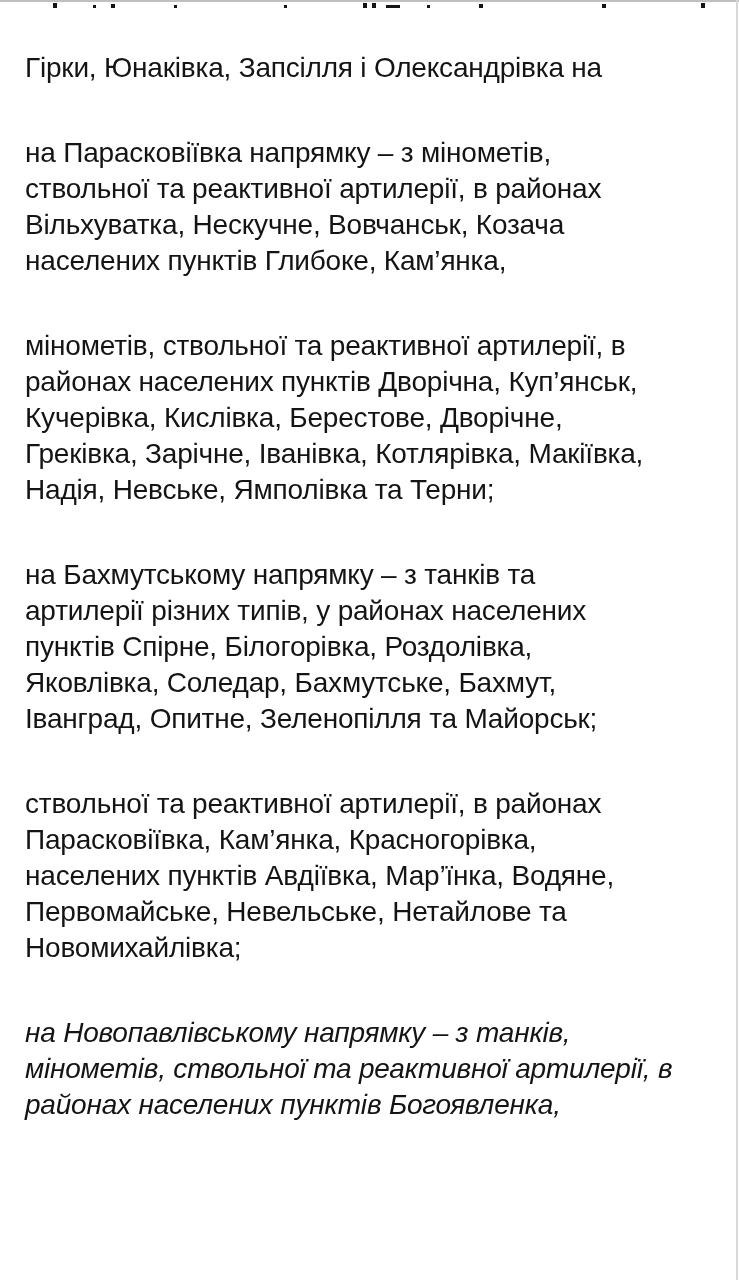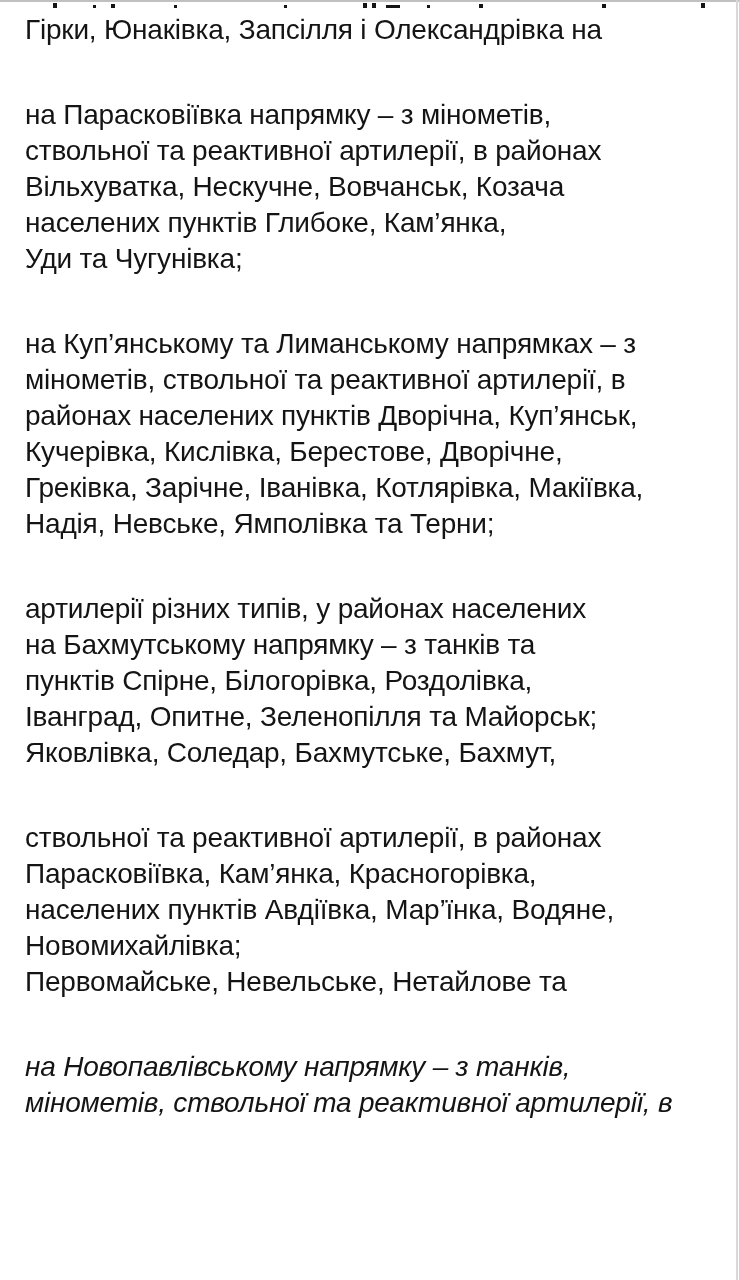--- a/index.html
+++ b/index.html
@@ -55,21 +55,21 @@
     position: absolute;
     top: 12px;
     left: 0;
     right: 0;
     padding: 0 28px 0 25px;
     color: var(--text);
     font-size: 28px;
     line-height: 36px;
     letter-spacing: -0.2px;
   }
-  .paragraph { margin-bottom: 49px; }
+  .paragraph { margin-bottom: 49px; margin-top: 38px; }
   .paragraph:last-child { margin-bottom: 0; font-style: italic; }
   .line { white-space: nowrap; }
 </style>
 </head>
 <body>
 
 <div class="page">
   <div class="top-divider"></div>
   <div class="fragments-layer">
       <span class="fragment" style="left: 53px; width: 4px; height: 5px;"></span>
@@ -87,43 +87,42 @@
     </div>
   <div class="document-body">
       <div class="paragraph">
         <div class="line">Гірки, Юнаківка, Запсілля і Олександрівка на</div>
       </div>
       <div class="paragraph">
         <div class="line">на Парасковіївка напрямку – з мінометів,</div>
         <div class="line">ствольної та реактивної артилерії, в районах</div>
         <div class="line">Вільхуватка, Нескучне, Вовчанськ, Козача</div>
         <div class="line">населених пунктів Глибоке, Кам’янка,</div>
-        <div class="line">Уди та Чугунівка;</div>
       </div>
       <div class="paragraph">
-        <div class="line">на Куп’янському та Лиманському напрямках – з</div>
         <div class="line">мінометів, ствольної та реактивної артилерії, в</div>
         <div class="line">районах населених пунктів Дворічна, Куп’янськ,</div>
         <div class="line">Кучерівка, Кислівка, Берестове, Дворічне,</div>
         <div class="line">Греківка, Зарічне, Іванівка, Котлярівка, Макіївка,</div>
         <div class="line">Надія, Невське, Ямполівка та Терни;</div>
       </div>
       <div class="paragraph">
+        <div class="line">на Бахмутському напрямку – з танків та</div>
         <div class="line">артилерії різних типів, у районах населених</div>
-        <div class="line">на Бахмутському напрямку – з танків та</div>
         <div class="line">пунктів Спірне, Білогорівка, Роздолівка,</div>
+        <div class="line">Яковлівка, Соледар, Бахмутське, Бахмут,</div>
         <div class="line">Іванград, Опитне, Зеленопілля та Майорськ;</div>
-        <div class="line">Яковлівка, Соледар, Бахмутське, Бахмут,</div>
       </div>
       <div class="paragraph">
         <div class="line">ствольної та реактивної артилерії, в районах</div>
         <div class="line">Парасковіївка, Кам’янка, Красногорівка,</div>
         <div class="line">населених пунктів Авдіївка, Мар’їнка, Водяне,</div>
+        <div class="line">Первомайське, Невельське, Нетайлове та</div>
         <div class="line">Новомихайлівка;</div>
-        <div class="line">Первомайське, Невельське, Нетайлове та</div>
       </div>
       <div class="paragraph">
         <div class="line">на Новопавлівському напрямку – з танків,</div>
         <div class="line">мінометів, ствольної та реактивної артилерії, в</div>
+        <div class="line">районах населених пунктів Богоявленка,</div>
       </div>
     </div>
   <div class="right-edge-line"></div>
 </div>
 
 </body></html>

